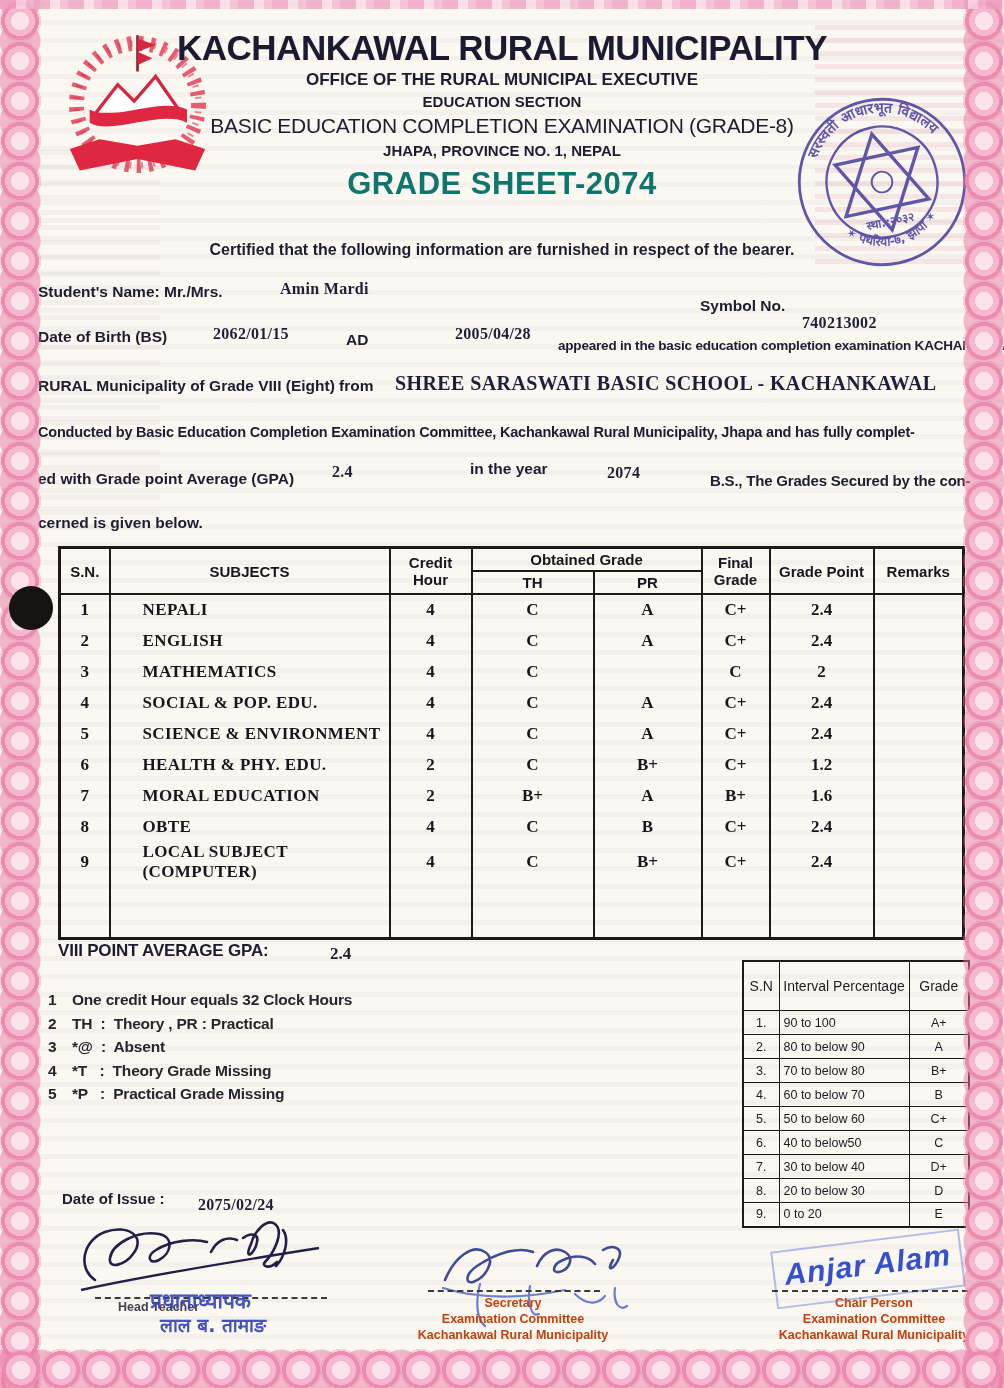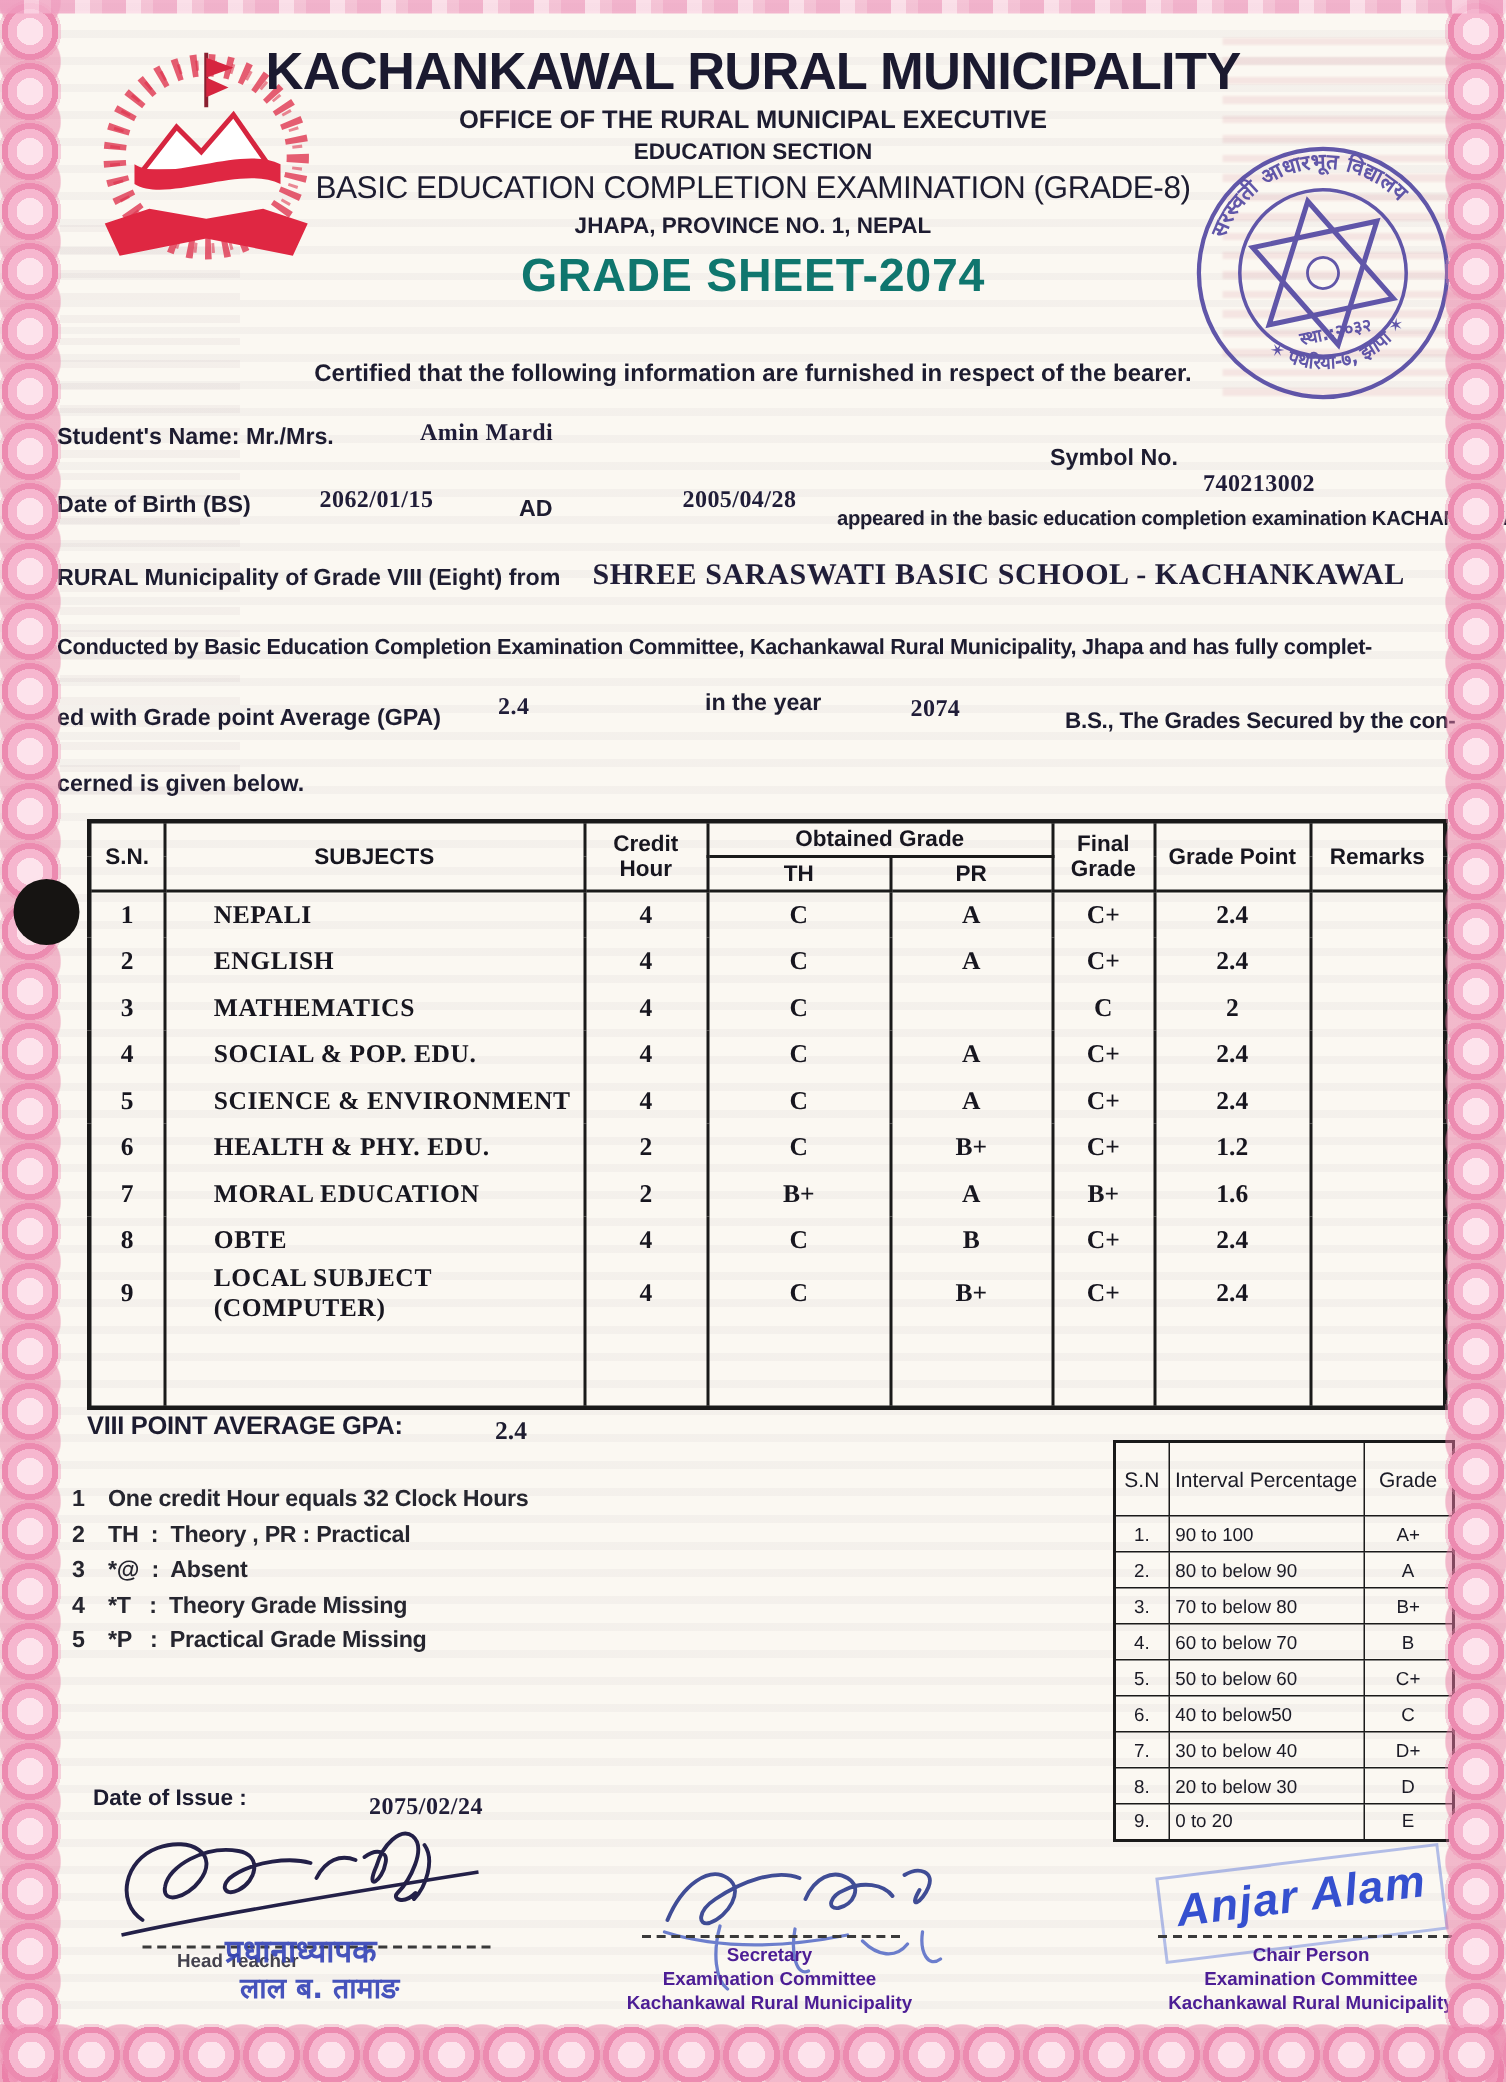--- a/index.html
+++ b/index.html
@@ -97,21 +97,21 @@
     border-collapse:collapse; table-layout:fixed; width:226px;
     font-family:"Liberation Sans",sans-serif; color:#1b1b26;
     border:2.5px solid #1a1a1a;
   }
   table.scale th { border:1.8px solid #1a1a1a; font-size:14px; font-weight:normal; height:23px; padding:16px 2px; }
   table.scale td { border:1.8px solid #1a1a1a; font-size:12.5px; height:24px; padding:0 4px; }
   table.scale td.c { text-align:center; padding:0 1px; }
 
   
   .dash { border-top:2.5px dashed #3a3a3a; }
-  .sig-label { font-size:12.5px; font-weight:bold; color:#4c1d95; text-align:center; line-height:16px; }
+  .sig-label { font-size:12.5px; font-weight:bold; color:#c2410c; text-align:center; line-height:16px; }
   .dev { font-family:"DejaVu Sans","Liberation Sans",sans-serif; color:#3746b8; font-weight:bold; }
   .chair-stamp-name {
     font-size:30px; font-weight:bold; font-style:italic; color:#3550cf;
     transform:rotate(-7deg); letter-spacing:1px; white-space:nowrap;
   }
   .chair-stamp-box {
     width:190px; height:58px; border:2.5px solid rgba(70,100,215,0.40); transform:rotate(-7deg);
   }
 </style>
 </head>
@@ -425,21 +425,21 @@
 
         <tr>
           <td class="c">9.</td>
           <td>0 to 20</td>
           <td class="c">E</td>
         </tr>
       </tbody>
   </table>
 
   <div class="abs lbl" style="left:62px;  top:1190px; font-size:15px;">Date of Issue :</div>
-  <div class="abs val" style="left:198px; top:1196px;margin-left:48px;">2075/02/24</div>
+  <div class="abs val" style="left:198px; top:1196px;">2075/02/24</div>
 
   <svg class="abs" style="left:75px; top:1210px;" width="260" height="92" viewBox="0 0 260 92">
     <path d="M20,70 C2,58 8,30 30,22 C52,14 72,26 58,44 C50,55 33,60 35,48 C37,34 62,20 84,24 C100,27 96,44 84,50 C74,55 71,46 81,40 C95,31 118,28 132,32 M136,42 C142,30 152,26 162,30 M168,28 C176,22 184,24 182,32 C180,44 168,52 176,34 C180,20 192,8 200,14 C210,22 198,44 190,52 C186,56 194,60 202,52 M208,20 C215,30 209,48 201,56" stroke="#232048" stroke-width="2.6" fill="none" stroke-linecap="round"></path>
     <path d="M6,80 C60,68 155,52 244,38" stroke="#232048" stroke-width="2.4" fill="none"></path>
   </svg>
   <div class="abs dash" style="left:95px; top:1297px; width:232px;"></div>
   <div class="abs" style="left:118px; top:1300px; font-size:12.5px; font-weight:bold; color:#44424e;">Head Teacher</div>
   <div class="abs dev" style="left:150px; top:1286px; font-size:21px; opacity:0.92;">प्रधानाध्यापक</div>
   <div class="abs dev" style="left:160px; top:1312px; font-size:19px; opacity:0.92;">लाल ब. तामाङ</div>
 

